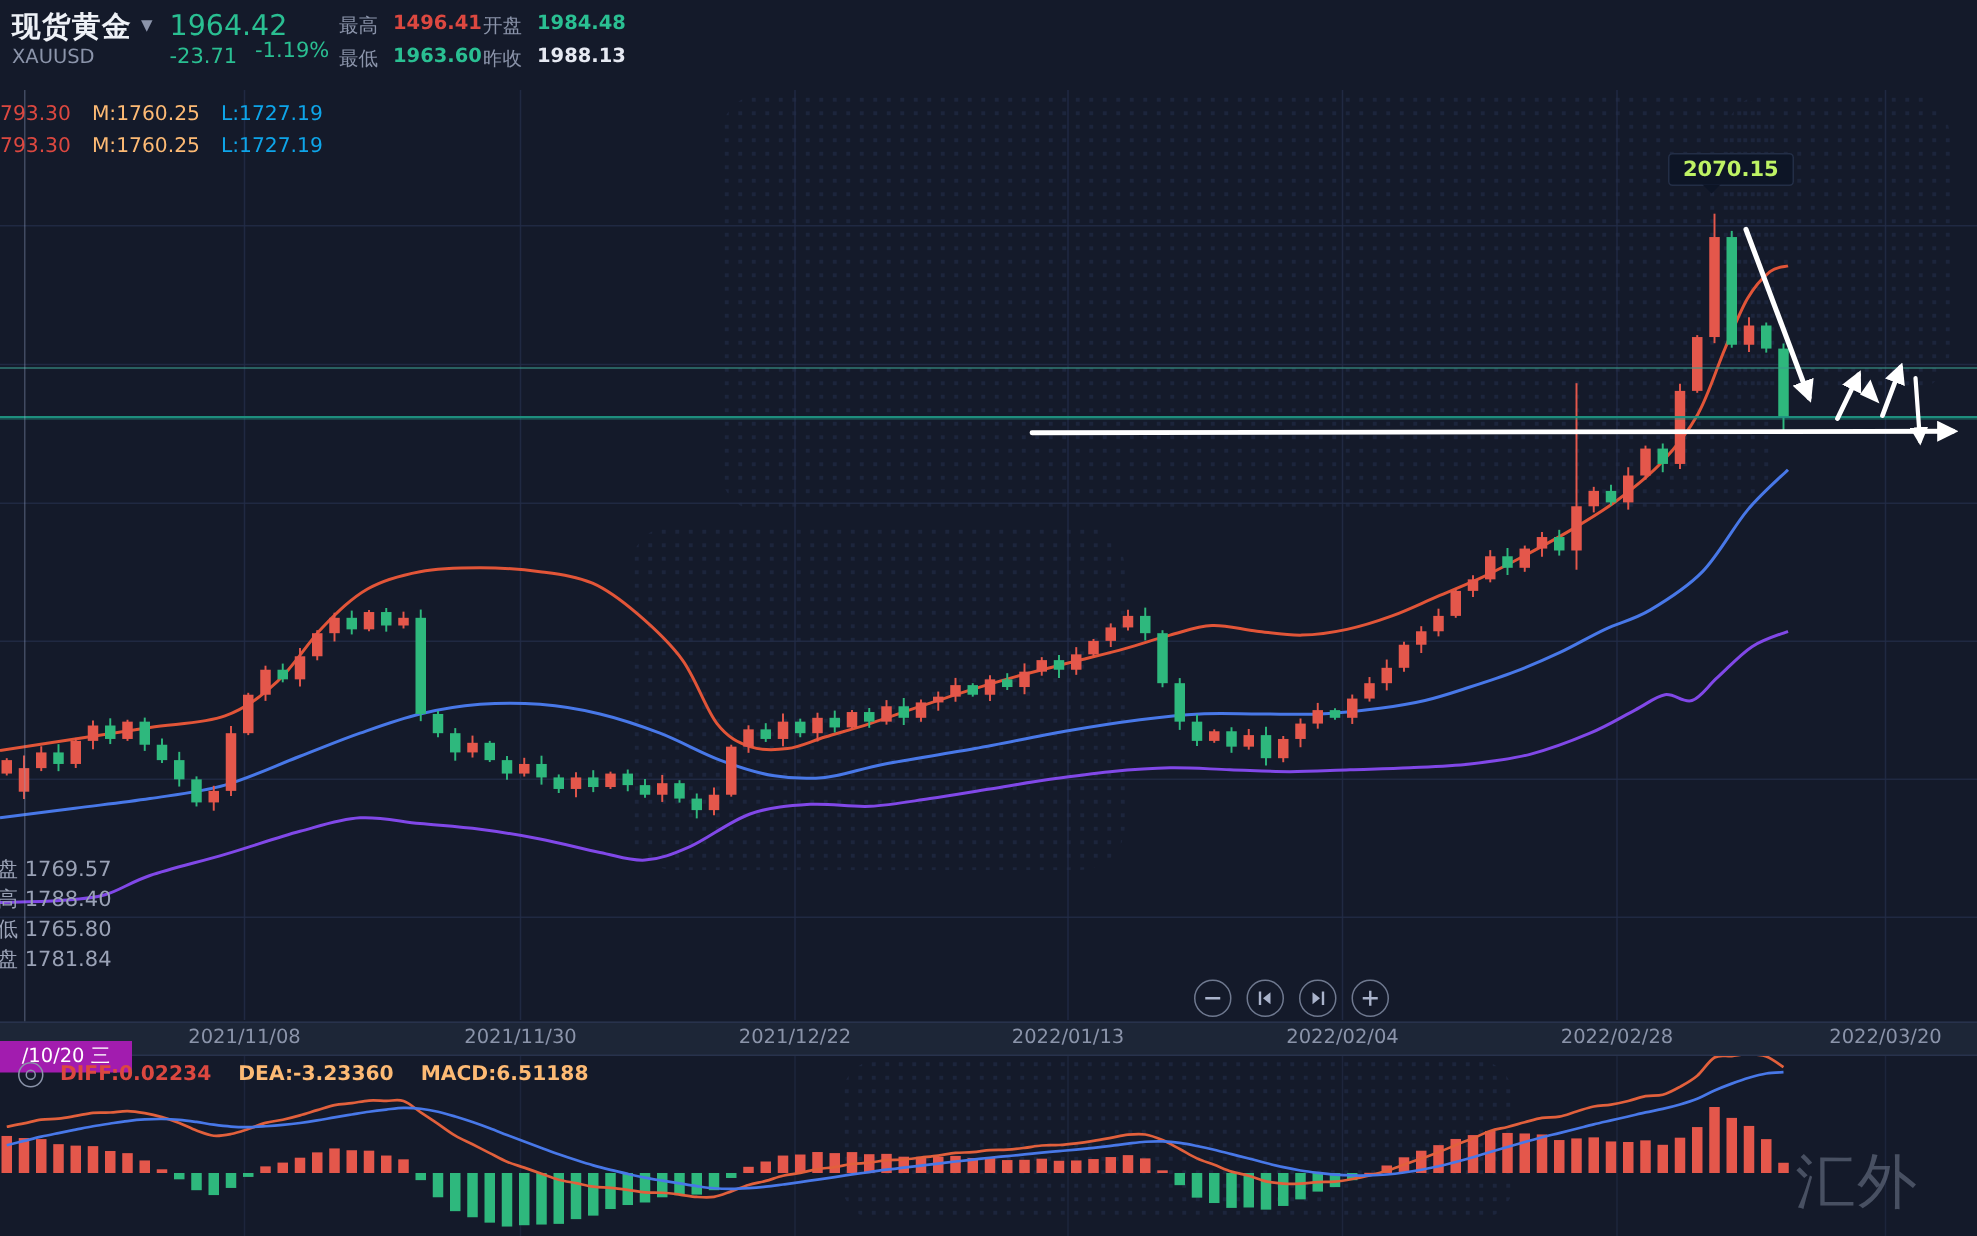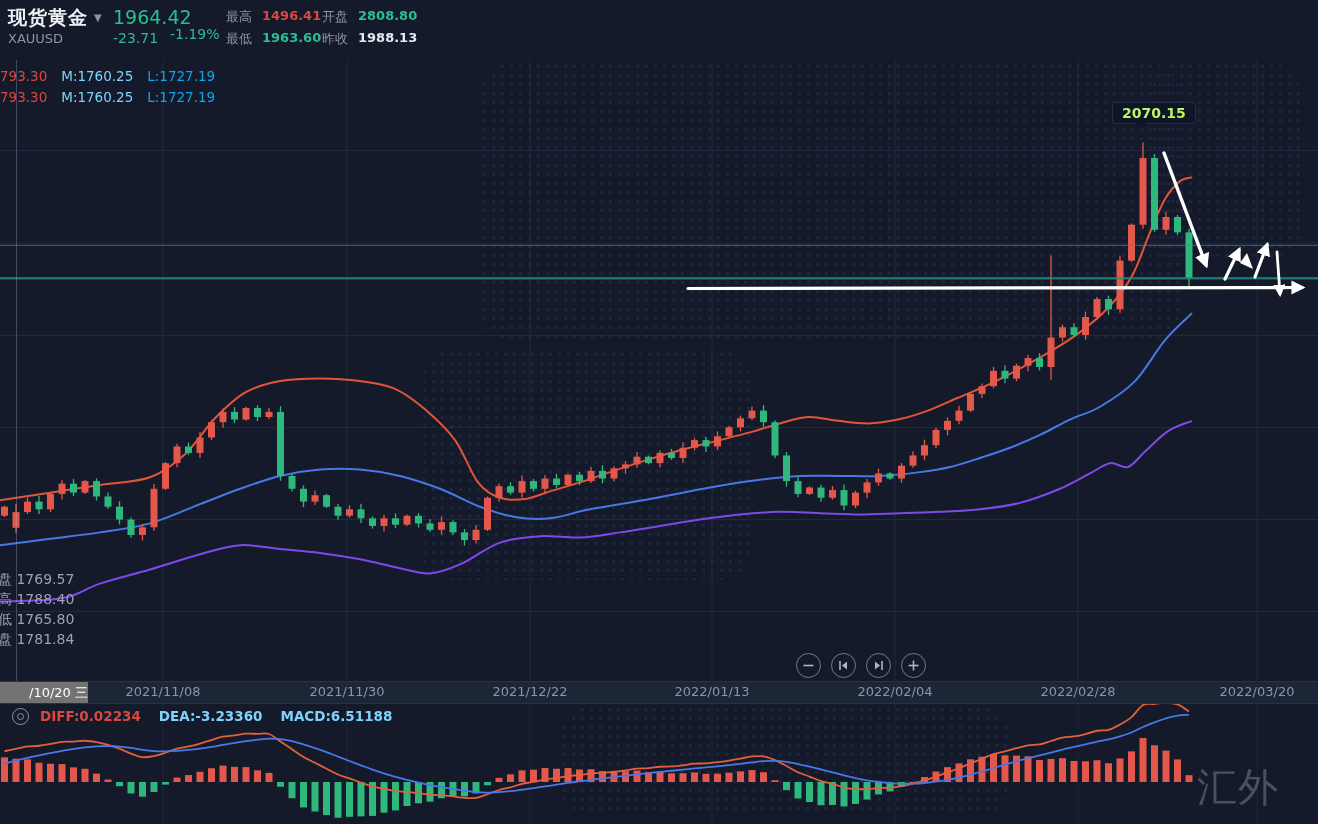--- a/index.html
+++ b/index.html
@@ -1,33 +1,33 @@
 <!DOCTYPE html>
 <html><head>
 <meta charset="utf-8">
 <style>
   html,body{margin:0;padding:0;background:#141a2a;overflow:hidden;}
   body{width:1318px;height:824px;position:relative;font-family:"DejaVu Sans","Liberation Sans",sans-serif;}
   .abs{position:absolute;}
-  .green{color:#2abf92;} .red{color:#dc4840;} .blue{color:#7dd3fc;} .purple{color:#0ea5e9;}
+  .green{color:#2abf92;} .red{color:#dc4840;} .blue{color:#fdba74;} .purple{color:#0ea5e9;}
   .gray{color:#8b94aa;} .white{color:#e6e9f2;}
   .dots{position:absolute;background-image:radial-gradient(#242f4c 1.5px,rgba(0,0,0,0) 1.6px);background-size:9px 9px;opacity:.55;border-radius:30px;z-index:1;}
   #chart-svg{position:absolute;left:0;top:0;z-index:2;}
   .hdr-title{font-size:19px;font-weight:bold;color:#eef1f7;letter-spacing:1px;}
   .hdr-code{font-size:13px;color:#8b94aa;}
   .big-price{font-size:19px;font-weight:normal;}
   .chg{font-size:14px;}
   .stat-label{font-size:13px;color:#8b94aa;}
   .stat-value{font-size:13px;font-weight:bold;}
   .ind-row{font-size:13.5px;white-space:nowrap;z-index:4;}
   .ind-row span{margin-right:14px;}
   .ohlc-row{font-size:14px;color:#9aa2b6;white-space:nowrap;z-index:4;}
   .axis-strip{left:0;top:681px;width:1318px;height:21px;background:#1d2637;border-top:1px solid #28324c;border-bottom:1px solid #28324c;z-index:3;}
   .axis-label{position:absolute;top:2px;font-size:13px;color:#8b94aa;transform:translateX(-50%);white-space:nowrap;}
-  .axis-box{position:absolute;left:0;top:0;width:88px;height:21px;background:#737373;color:#fff;font-size:13px;text-align:right;line-height:21px;white-space:nowrap;}
+  .axis-box{position:absolute;left:0;top:12px;width:88px;height:21px;background:#a21caf;color:#fff;font-size:13px;text-align:center;line-height:21px;white-space:nowrap;}
   .macd-hdr{font-size:13.5px;top:708px;z-index:4;white-space:nowrap;}
   .macd-hdr span{margin-right:18px;font-weight:bold;}
   .gear{left:12px;top:708px;width:15px;height:15px;border:1.5px solid #8b94aa;border-radius:50%;z-index:4;}
   .gear:after{content:"";position:absolute;left:4.2px;top:4.2px;width:5px;height:5px;border:1.5px solid #8b94aa;border-radius:50%;}
   .tooltip{background:#0d1526;border:1px solid #232e46;border-radius:3px;color:#bef264;font-size:14px;font-weight:bold;padding:2px 9px;z-index:5;}
   .tooltip .ptr{position:absolute;left:22px;bottom:-6px;width:0;height:0;border-left:6px solid transparent;border-right:6px solid transparent;border-top:6px solid #0d1526;}
   .navbtn{width:23px;height:23px;border:1.5px solid rgba(160,172,198,.65);border-radius:50%;z-index:5;display:flex;align-items:center;justify-content:center;cursor:pointer;}
   .watermark{font-size:40px;color:rgba(158,168,188,.38);z-index:5;letter-spacing:1px;}
   .crosshair-v{position:absolute;left:16px;top:60px;width:1px;height:641px;background:rgba(150,165,200,.35);z-index:2;}
 </style>
@@ -415,21 +415,21 @@
 <div class="abs hdr-code" style="left:8px;top:31px;z-index:4;">XAUUSD</div>
 <div class="abs big-price green" style="left:113px;top:6px;z-index:4;">1964.42</div>
 <div class="abs chg green" style="left:113px;top:30px;z-index:4;">-23.71</div>
 <div class="abs chg green" style="left:170px;top:26px;z-index:4;">-1.19%</div>
 
 <div class="abs stat-label" style="left:226px;top:8px;z-index:4;">最高</div>
 <div class="abs stat-value red" style="left:262px;top:8px;z-index:4;">1496.41</div>
 <div class="abs stat-label" style="left:226px;top:30px;z-index:4;">最低</div>
 <div class="abs stat-value green" style="left:262px;top:30px;z-index:4;">1963.60</div>
 <div class="abs stat-label" style="left:322px;top:8px;z-index:4;">开盘</div>
-<div class="abs stat-value green" style="left:358px;top:8px;z-index:4;">2808.80</div>
+<div class="abs stat-value green" style="left:358px;top:8px;z-index:4;">1984.48</div>
 <div class="abs stat-label" style="left:322px;top:30px;z-index:4;">昨收</div>
 <div class="abs stat-value white" style="left:358px;top:30px;z-index:4;">1988.13</div>
 
 <div class="abs ind-row" style="left:0px;top:68px;">
   <span class="red">793.30</span><span class="blue">M:1760.25</span><span class="purple">L:1727.19</span>
 </div>
 <div class="abs ind-row" style="left:0px;top:89px;">
   <span class="red">793.30</span><span class="blue">M:1760.25</span><span class="purple">L:1727.19</span>
 </div>
 

